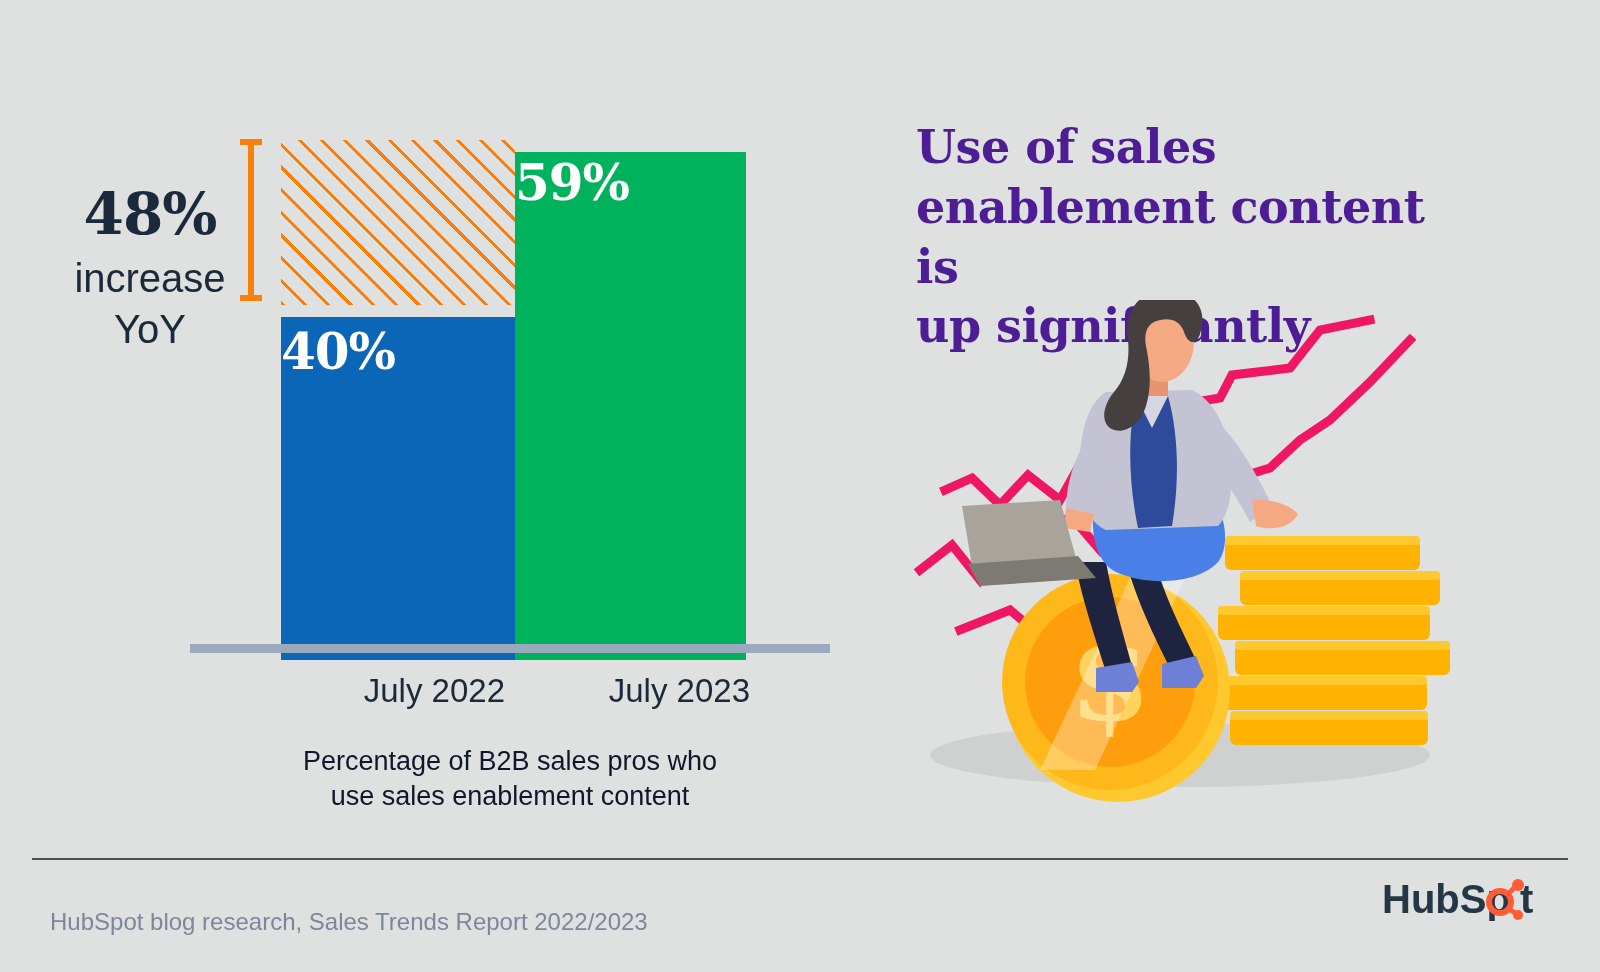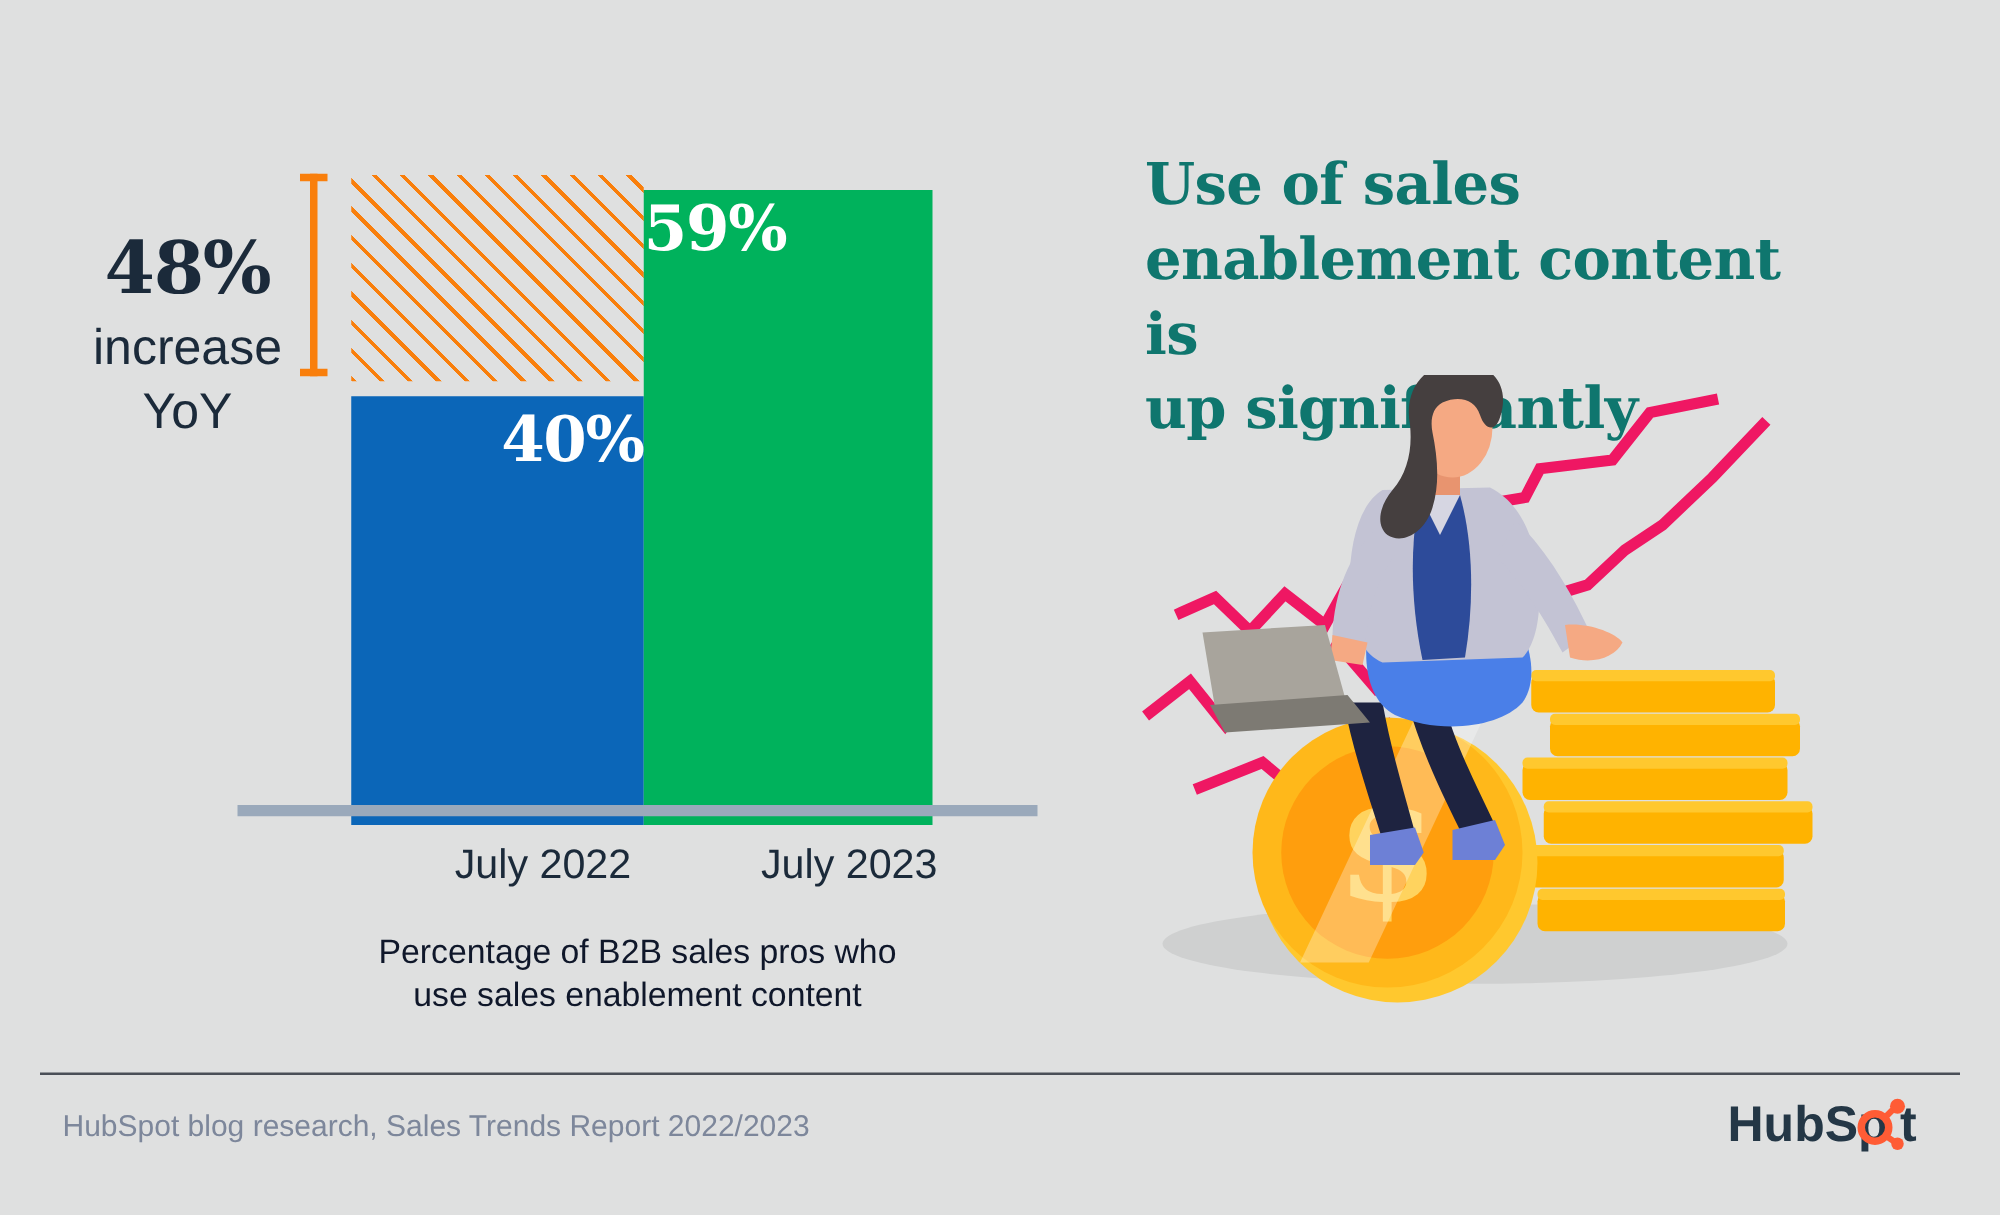--- a/index.html
+++ b/index.html
@@ -112,21 +112,21 @@
     position: absolute;
     font-family: "DejaVu Serif", "Liberation Serif", serif;
     font-weight: bold;
     color: #ffffff;
     letter-spacing: -1px;
   }
   .label-blue {
     left: 281px;
     top: 322px;
     width: 234px;
-    text-align: right;
+    text-align: left;
     font-size: 50px;
   }
   .label-green {
     left: 515px;
     top: 153px;
     width: 231px;
     text-align: left;
     font-size: 50px;
   }
 
@@ -170,21 +170,21 @@
   
   .headline {
     position: absolute;
     left: 916px;
     top: 118px;
     width: 540px;
     font-family: "DejaVu Serif", "Liberation Serif", serif;
     font-weight: bold;
     font-size: 46px;
     line-height: 1.30;
-    color: #0f766e;
+    color: #4c1d95;
     letter-spacing: -0.5px;
   }
 
   .illustration {
     position: absolute;
     left: 900px;
     top: 300px;
     width: 560px;
     height: 530px;
   }
@@ -194,21 +194,21 @@
     position: absolute;
     left: 32px;
     top: 858px;
     width: 1536px;
     height: 2px;
     background: #4a4f57;
   }
   .footer-source {
     position: absolute;
     left: 50px;
-    top: 888px;
+    top: 908px;
     font-size: 24px;
     color: #7d879b;
   }
   .logo {
     position: absolute;
     right: 48px;
     top: 878px;
     height: 44px;
     display: flex;
     align-items: center;

